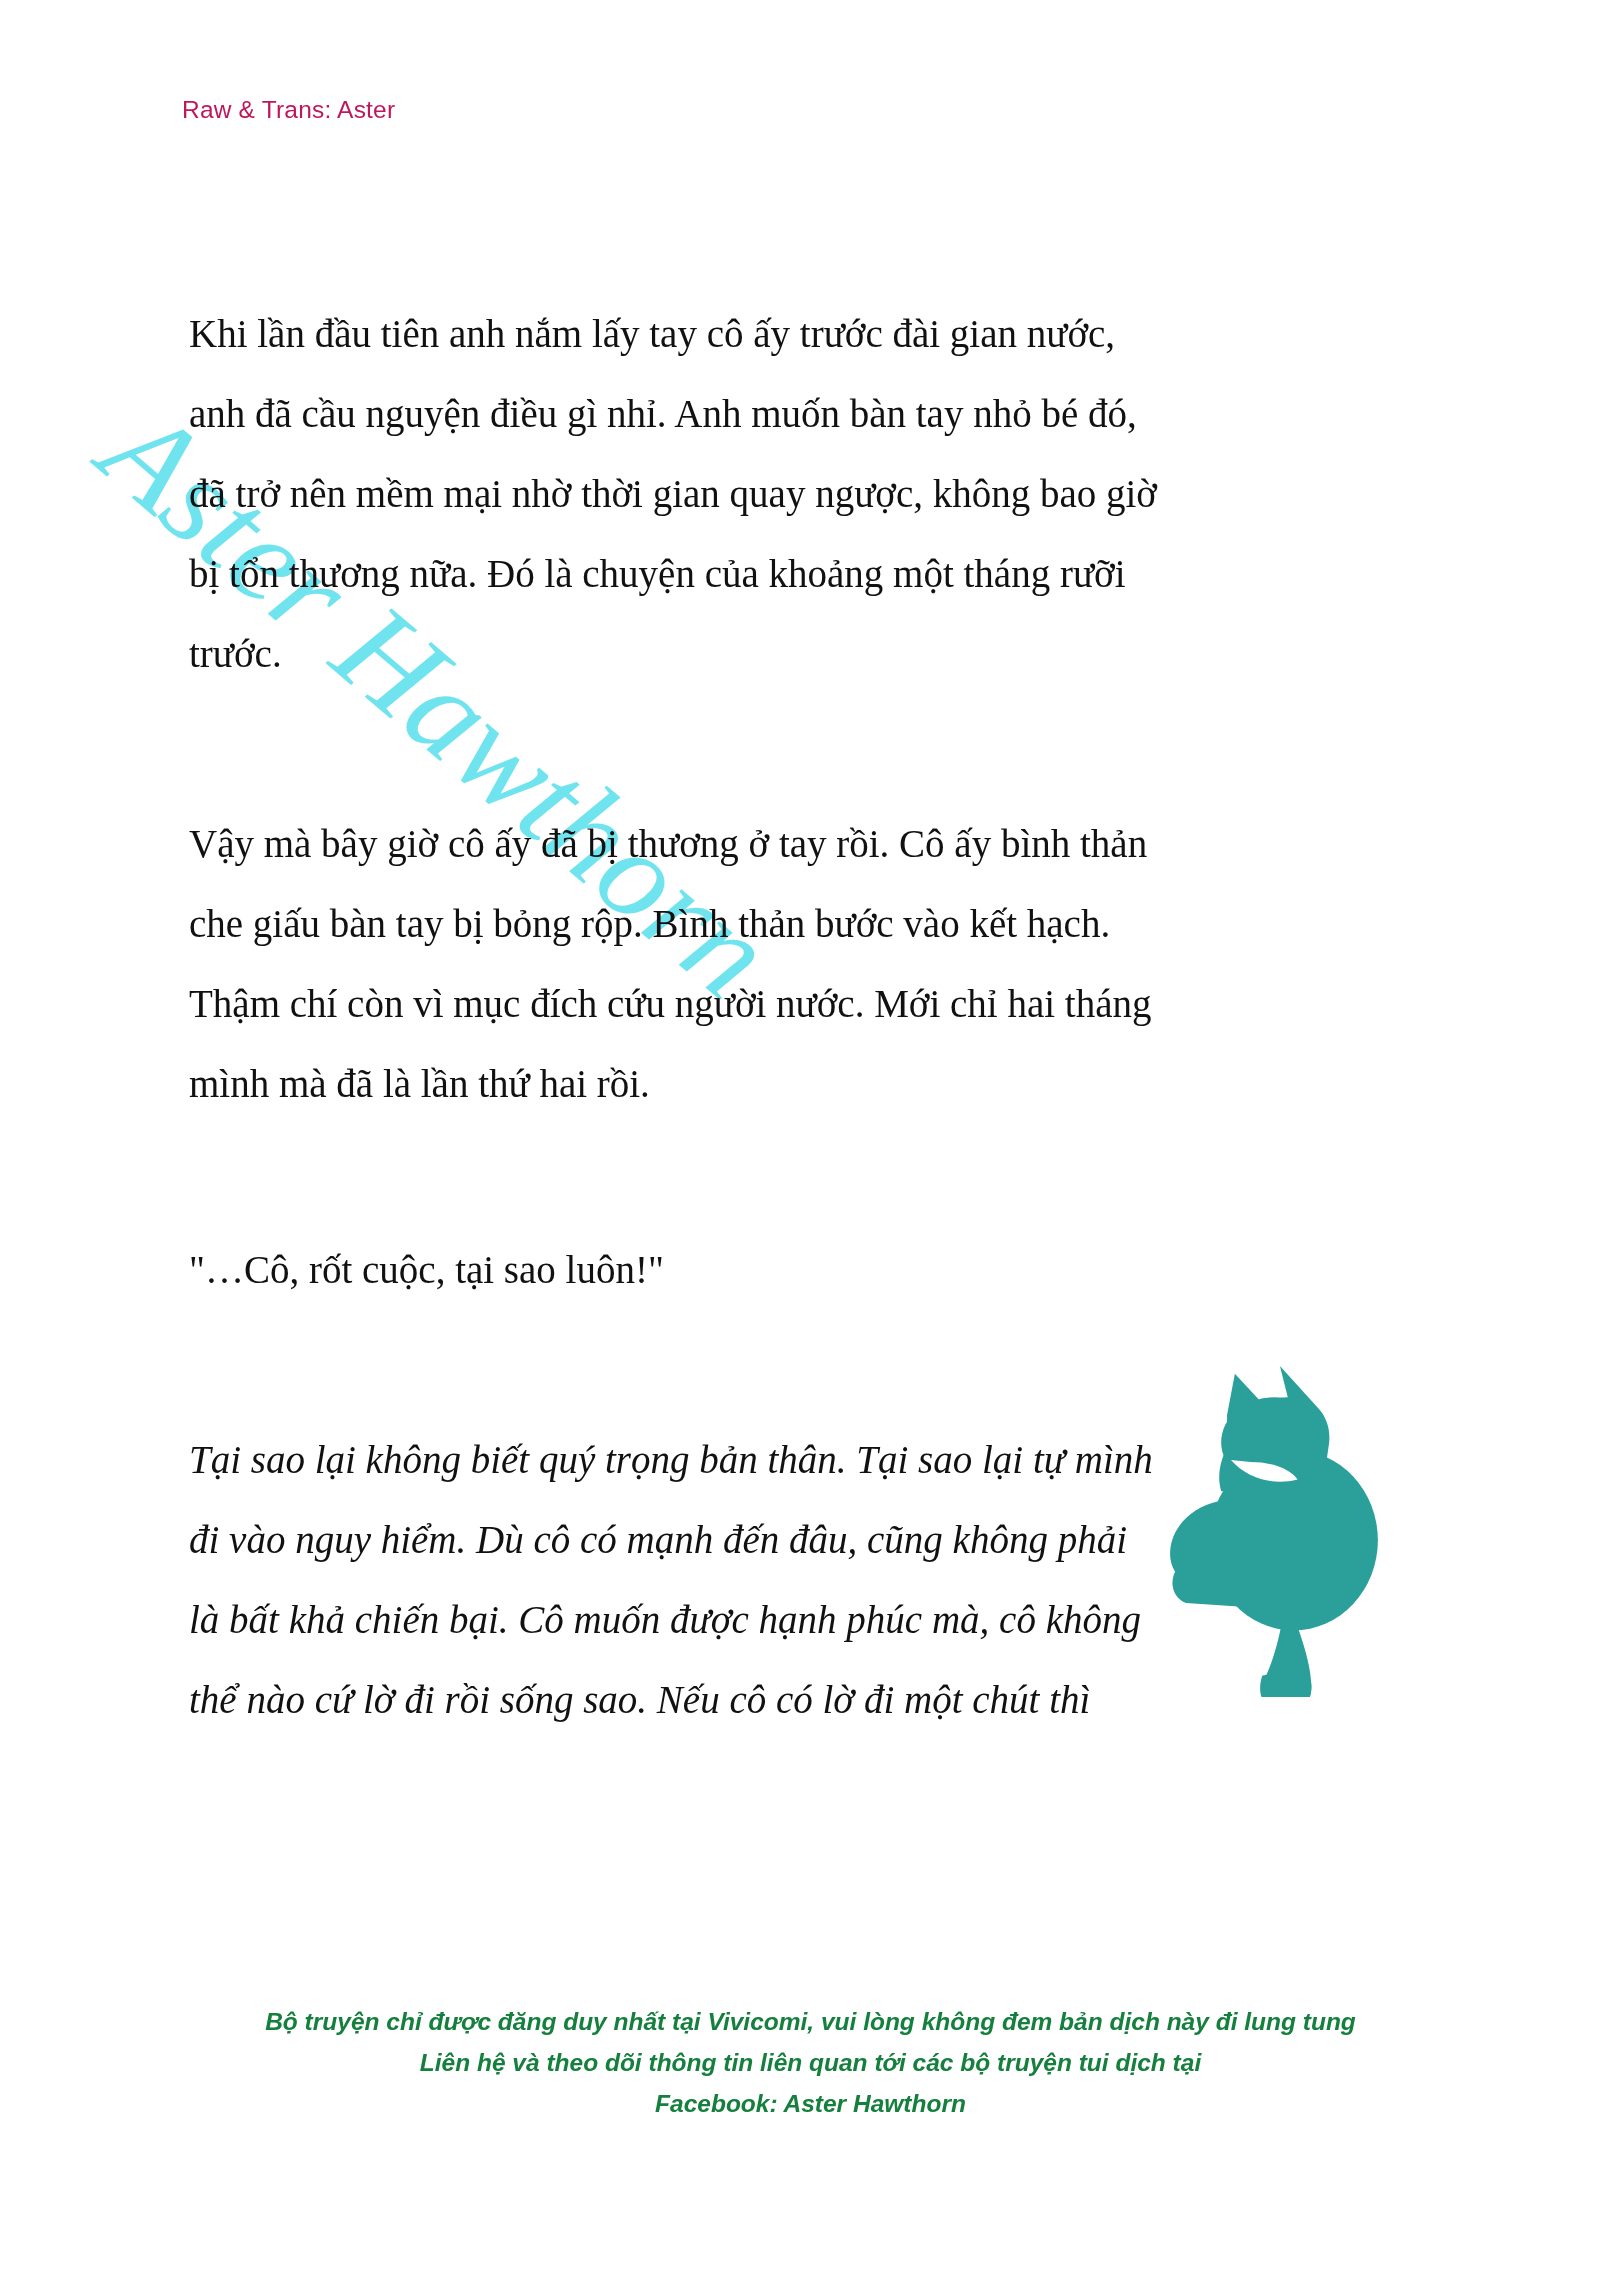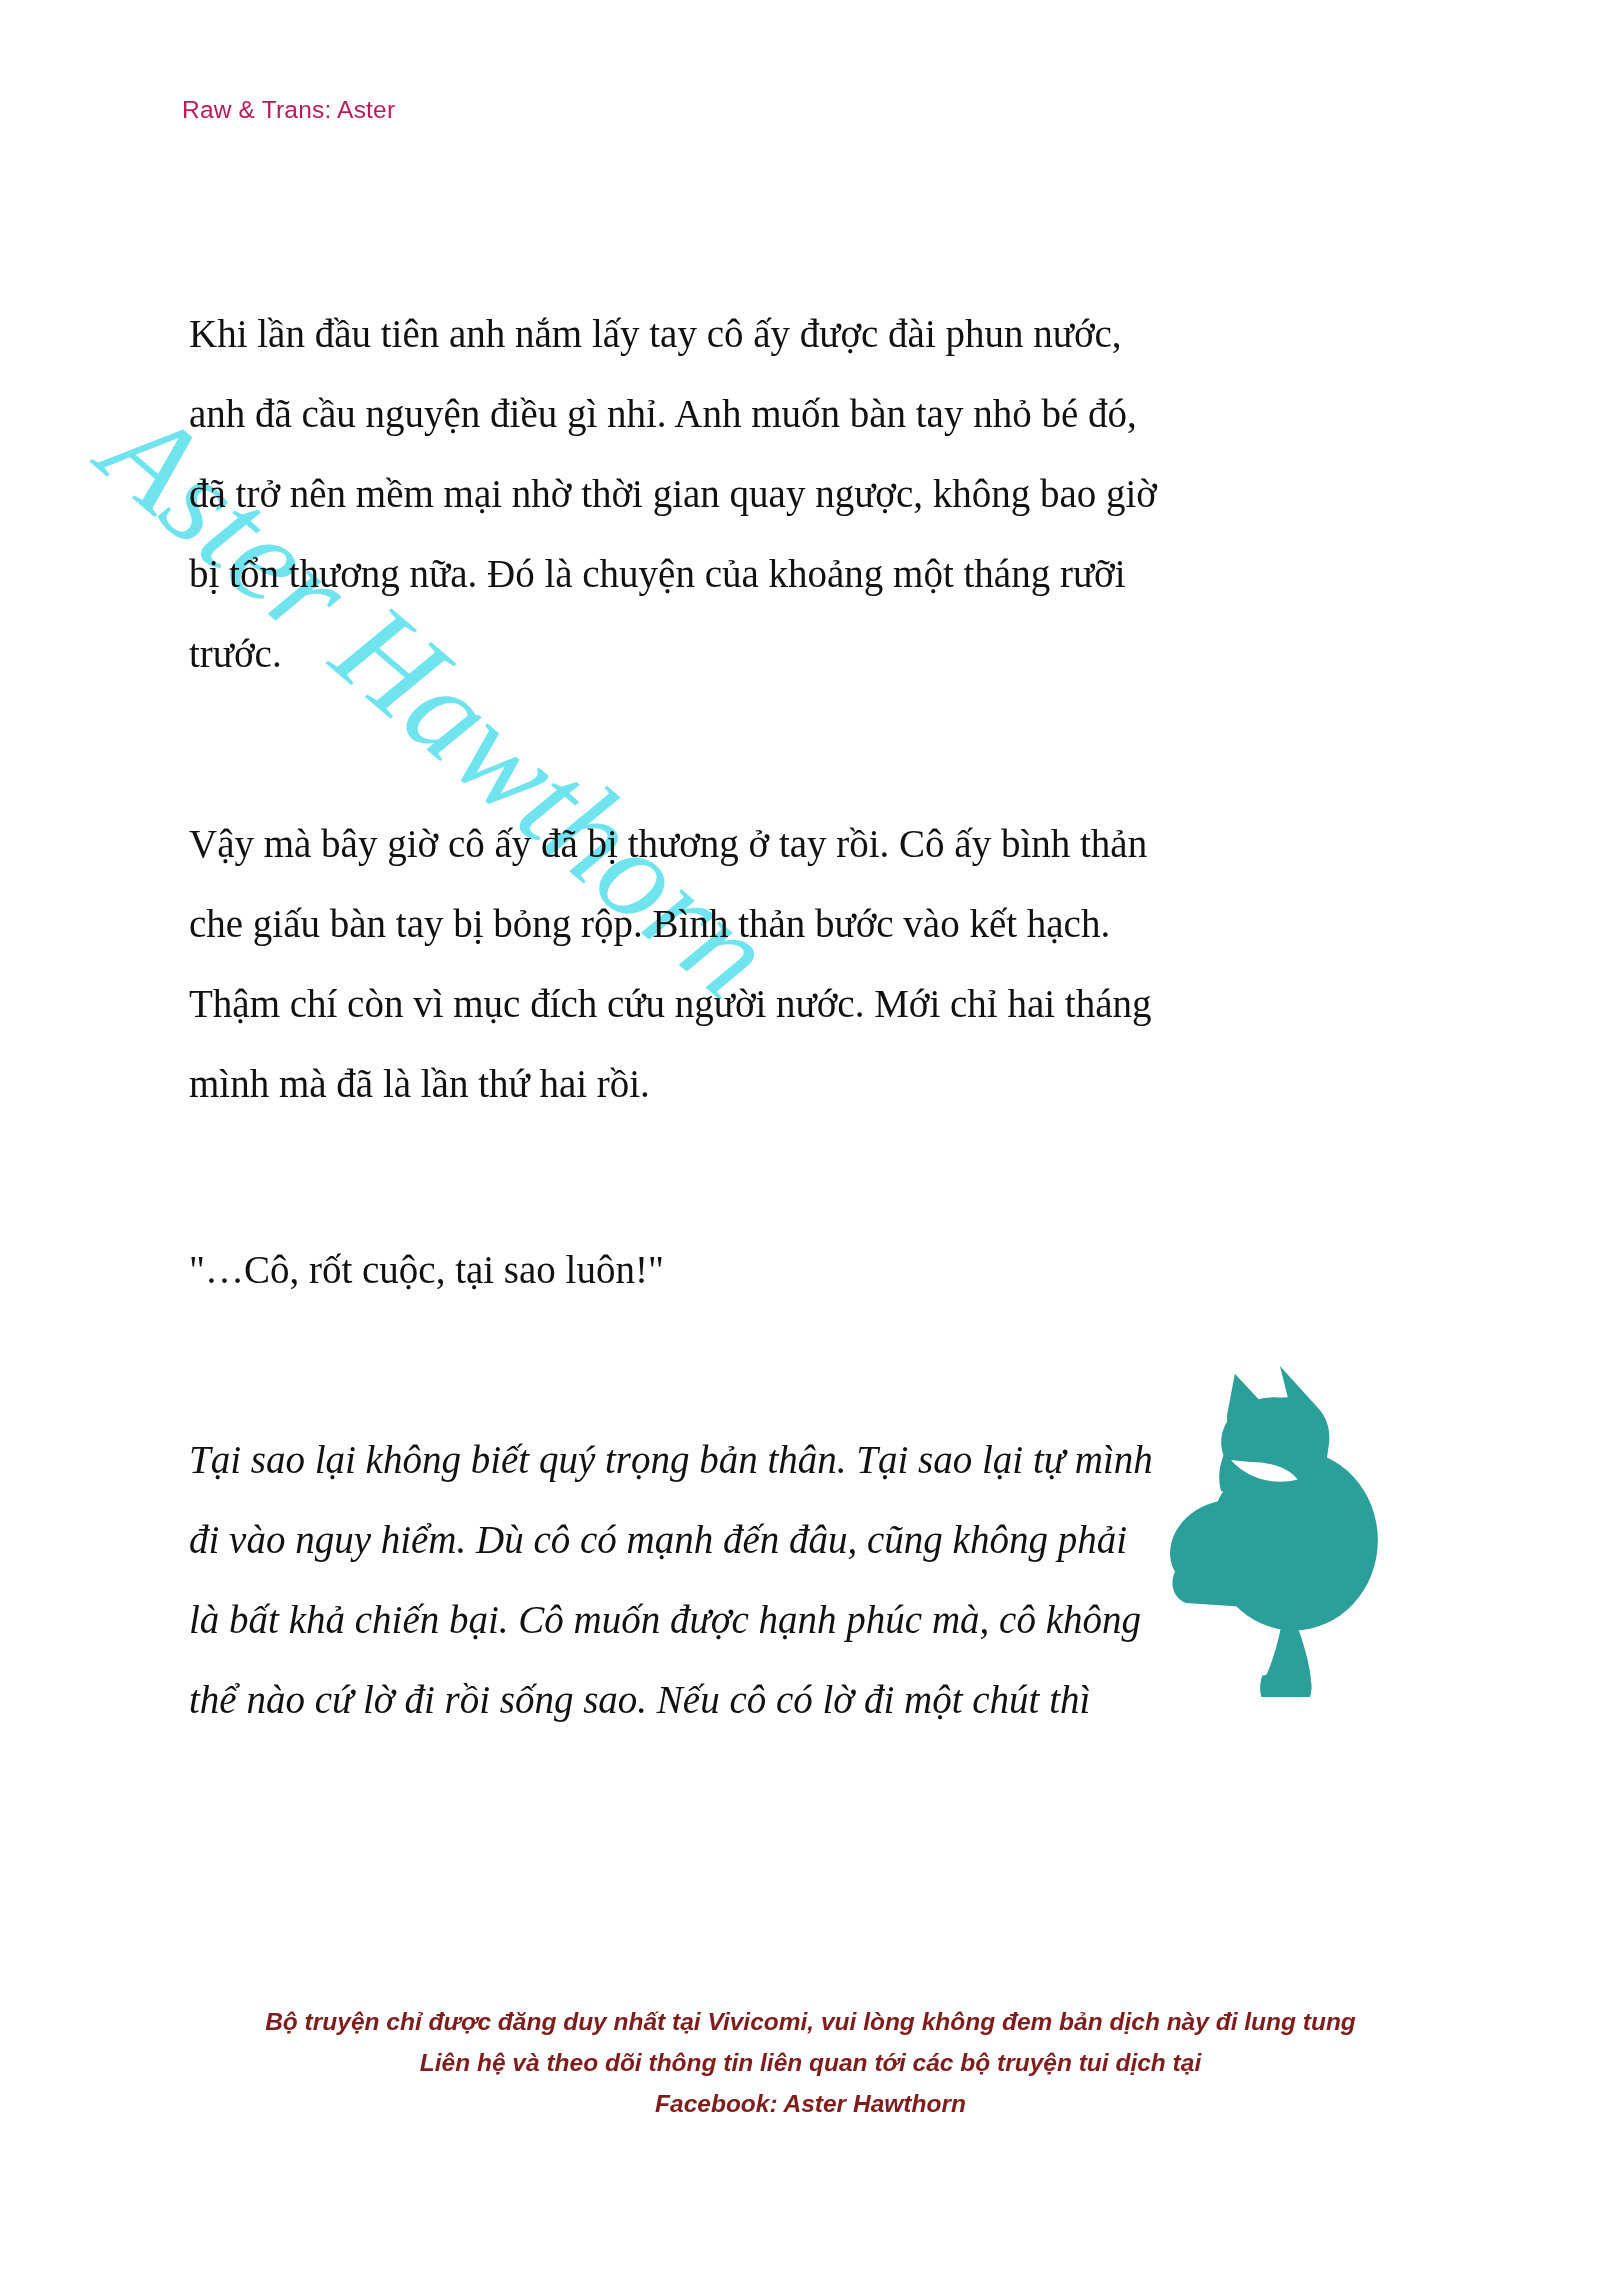--- a/index.html
+++ b/index.html
@@ -96,21 +96,21 @@
     width: 1621px;
     text-align: center;
     z-index: 3;
   }
   .footer-credit .fline {
     font-family: "Liberation Sans", sans-serif;
     font-weight: bold;
     font-style: italic;
     font-size: 24.5px;
     line-height: 41px;
-    color: #7f1d1d;
+    color: #15803d;
     white-space: nowrap;
   }
 
   
   .site-logo {
     position: absolute;
     left: 35px;
     top: 2203px;
     width: 255px;
     height: 71px;
@@ -146,21 +146,21 @@
 
   <div class="doc-header">Raw &amp; Trans: Aster</div>
 
   <div class="watermark">
     <div class="watermark-text">Aster Hawthorn</div>
   </div>
 
   <div class="content">
 
     <p class="para">
-      <span class="ln">Khi lần đầu tiên anh nắm lấy tay cô ấy được đài phun nước,</span>
+      <span class="ln">Khi lần đầu tiên anh nắm lấy tay cô ấy trước đài gian nước,</span>
       <span class="ln">anh đã cầu nguyện điều gì nhỉ. Anh muốn bàn tay nhỏ bé đó,</span>
       <span class="ln">đã trở nên mềm mại nhờ thời gian quay ngược, không bao giờ</span>
       <span class="ln">bị tổn thương nữa. Đó là chuyện của khoảng một tháng rưỡi</span>
       <span class="ln">trước.</span>
     </p>
 
     <div class="para-gap-1"></div>
 
     <p class="para">
       <span class="ln">Vậy mà bây giờ cô ấy đã bị thương ở tay rồi. Cô ấy bình thản</span>

